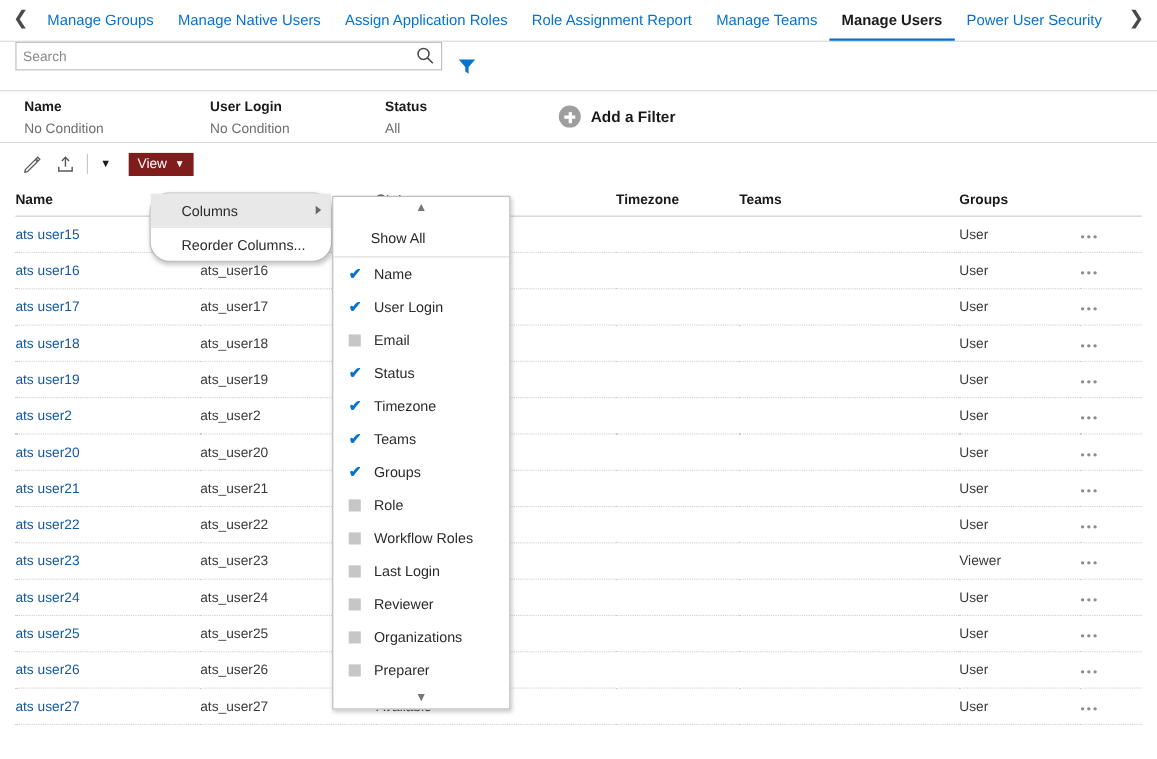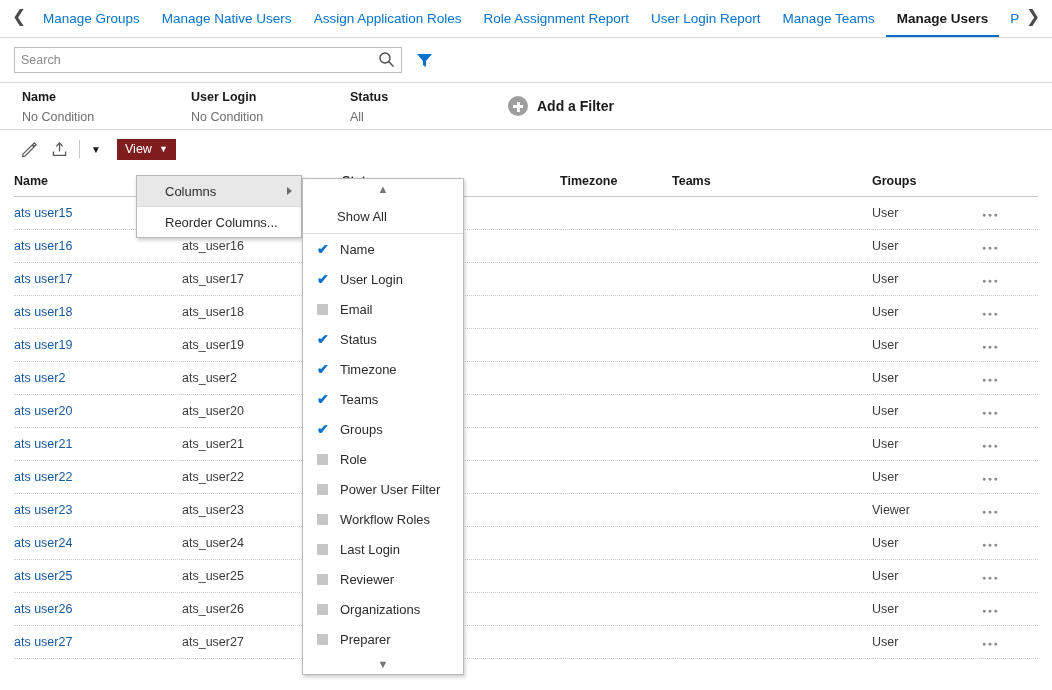--- a/index.html
+++ b/index.html
@@ -42,21 +42,20 @@
   .tab.active{
     color:#1a1a1a;
     font-weight:bold;
     border-bottom:3px solid #0572ce;
   }
 
   
   .searchrow{
     height:44px;
     display:flex;
-    align-items:center;
     padding:0 14px;
   }
   .search-wrap{
     position:relative;
     width:388px; height:26px;
     border:1px solid #bcbcbc;
     background:#fff;
     display:flex; align-items:center;
   }
   .search-wrap input{
@@ -172,21 +171,21 @@
   .c-act{ width:56px; }
 
   
   .menu{
     position:absolute;
     background:#ffffff;
     border:1px solid #b9b9b9;
     box-shadow:1px 2px 4px rgba(0,0,0,0.22);
     z-index:40;
   }
-  #view-menu{ left:136px; top:175px; width:166px; }
+  #view-menu{ left:136px; top:175px; width:166px;border-radius:18px; }
   .mi{
     position:relative;
     height:30px;
     display:flex; align-items:center;
     padding:0 12px 0 28px;
     font-size:13px; color:#2b2b2b;
     white-space:nowrap;
   }
   .mi.highlight{ background:#e8e8e8; }
   .mi .submenu-arrow{
@@ -234,21 +233,20 @@
 </head>
 <body>
 
 <div class="tabbar">
   <div class="tab-arrow">❮</div>
   <div class="tab-strip" id="tab-strip">
       <div class="tab">Manage Groups</div>
       <div class="tab">Manage Native Users</div>
       <div class="tab">Assign Application Roles</div>
       <div class="tab">Role Assignment Report</div>
-      <div class="tab">User Login Report</div>
       <div class="tab">Manage Teams</div>
       <div class="tab active">Manage Users</div>
       <div class="tab">Power User Security</div>
     </div>
   <div class="tab-arrow">❯</div>
 </div>
 
 <div class="searchrow">
   <div class="search-wrap">
     <input type="text" placeholder="Search" style="">
@@ -496,24 +494,20 @@
       <div class="mi2">
         <span class="check">✔</span>
         <span>Groups</span>
       </div>
       <div class="mi2">
         <span class="box"></span>
         <span>Role</span>
       </div>
       <div class="mi2">
         <span class="box"></span>
-        <span>Power User Filter</span>
-      </div>
-      <div class="mi2">
-        <span class="box"></span>
         <span>Workflow Roles</span>
       </div>
       <div class="mi2">
         <span class="box"></span>
         <span>Last Login</span>
       </div>
       <div class="mi2">
         <span class="box"></span>
         <span>Reviewer</span>
       </div>

